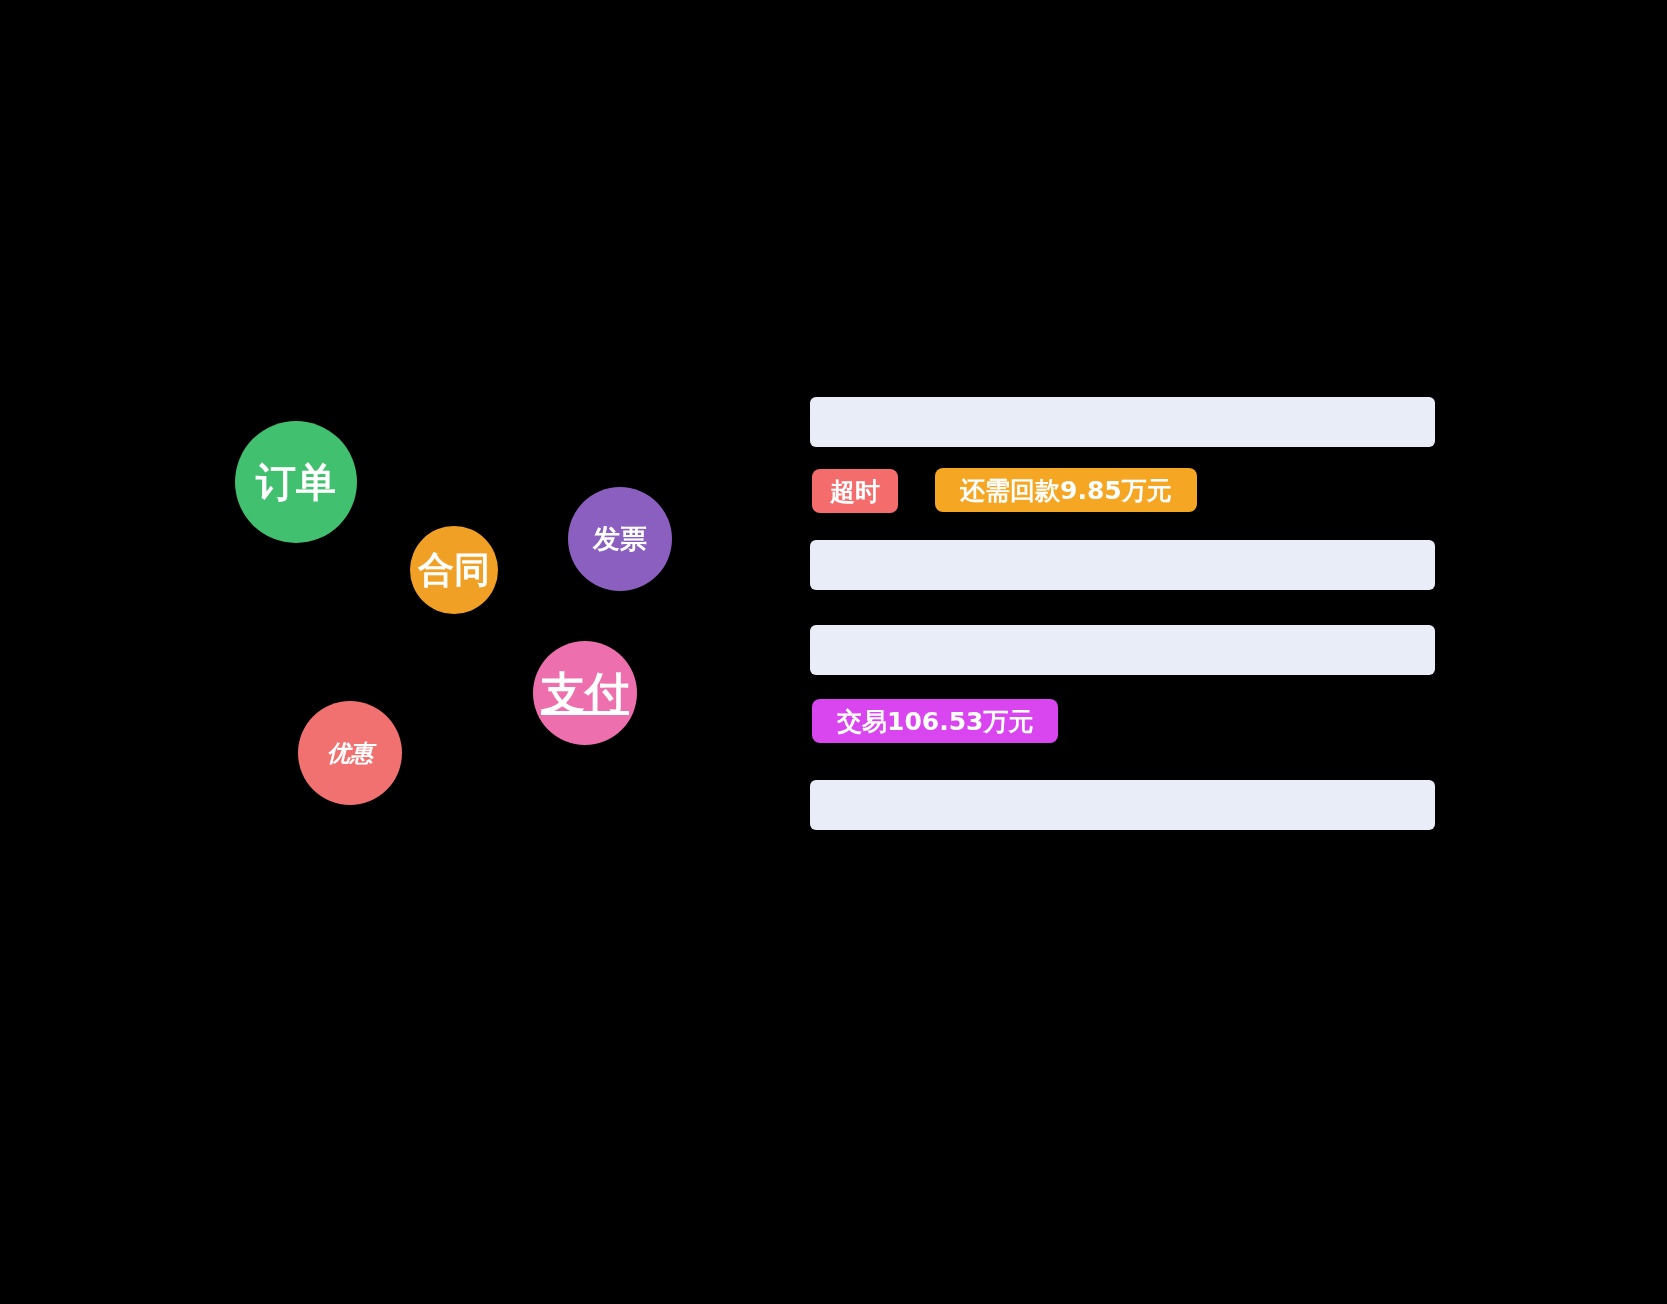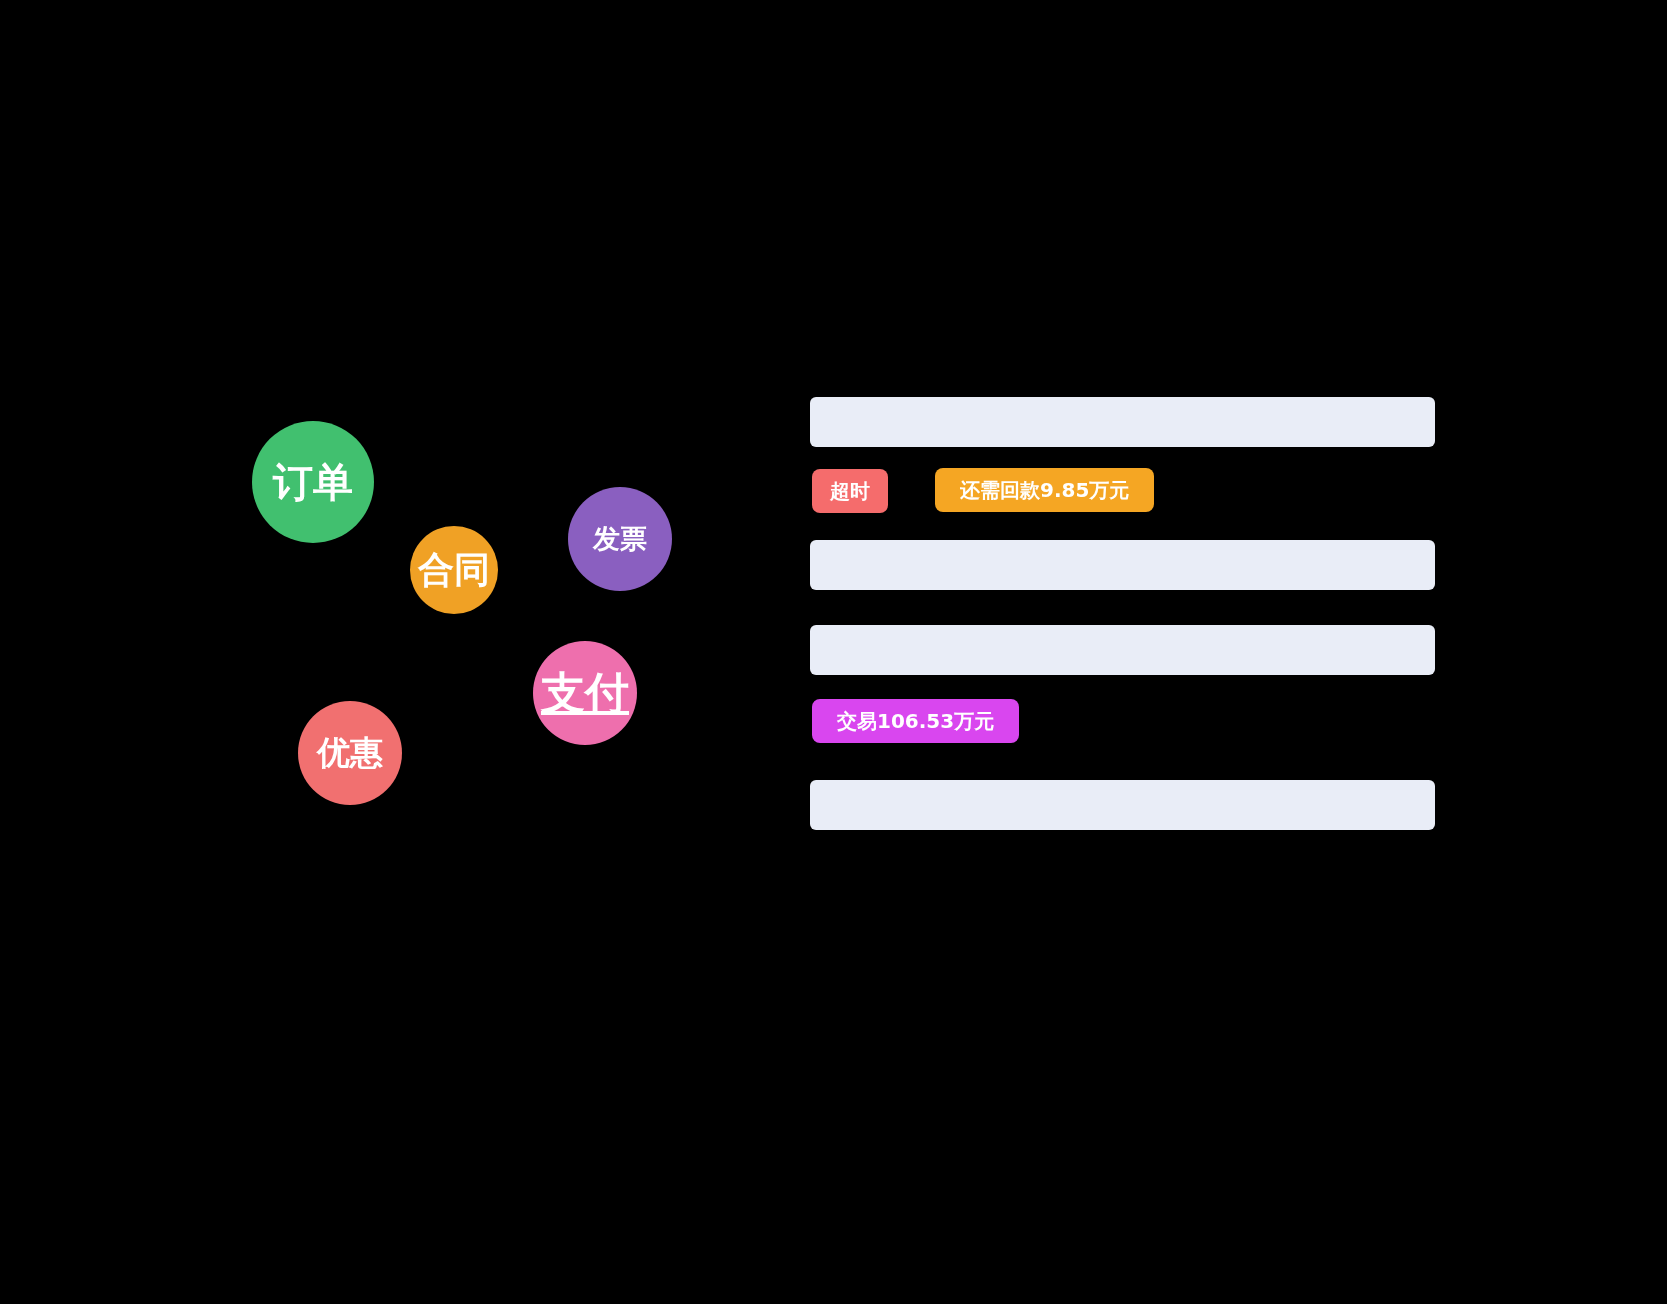--- a/index.html
+++ b/index.html
@@ -22,25 +22,25 @@
   .bubble {
     position: absolute;
     border-radius: 50%;
     display: flex;
     align-items: center;
     justify-content: center;
     color: #ffffff;
     font-weight: bold;
   }
   .bubble-customer { left: 65px;  top: 545px; width: 145px; height: 145px; font-size: 42px; }
-  .bubble-order    { left: 252px; top: 421px; width: 122px; height: 122px; font-size: 40px; }
+  .bubble-order    { left: 235px; top: 421px; width: 122px; height: 122px; font-size: 40px; }
   .bubble-contract { left: 410px; top: 526px; width: 88px;  height: 88px;  font-size: 36px; }
   .bubble-invoice  { left: 568px; top: 487px; width: 104px; height: 104px; font-size: 27px; }
   .bubble-payment  { left: 533px; top: 641px; width: 104px; height: 104px; font-size: 44px; text-decoration: underline; }
-  .bubble-discount { left: 298px; top: 701px; width: 104px; height: 104px; font-size: 33px; }
+  .bubble-discount { left: 298px; top: 701px; width: 104px; height: 104px; font-size: 23px; font-style: italic; }
 
   
   .skeleton-bar {
     position: absolute;
     left: 810px;
     width: 625px;
     height: 50px;
     border-radius: 6px;
   }
   .bar-1 { top: 397px; }
@@ -49,21 +49,21 @@
   .bar-4 { top: 780px; }
 
   .badge {
     position: absolute;
     display: inline-flex;
     align-items: center;
     justify-content: center;
     border-radius: 8px;
     color: #ffffff;
     font-weight: bold;
-    font-size: 20px;
+    font-size: 25px;
     height: 44px;
     white-space: nowrap;
   }
   .badge-overdue { left: 812px; top: 469px; padding: 0 18px; }
   .badge-payback { left: 935px; top: 468px; padding: 0 25px; justify-content: center; }
   .badge-deal    { left: 812px; top: 699px; padding: 0 25px; }
 </style>
 </head>
 <body>
 

